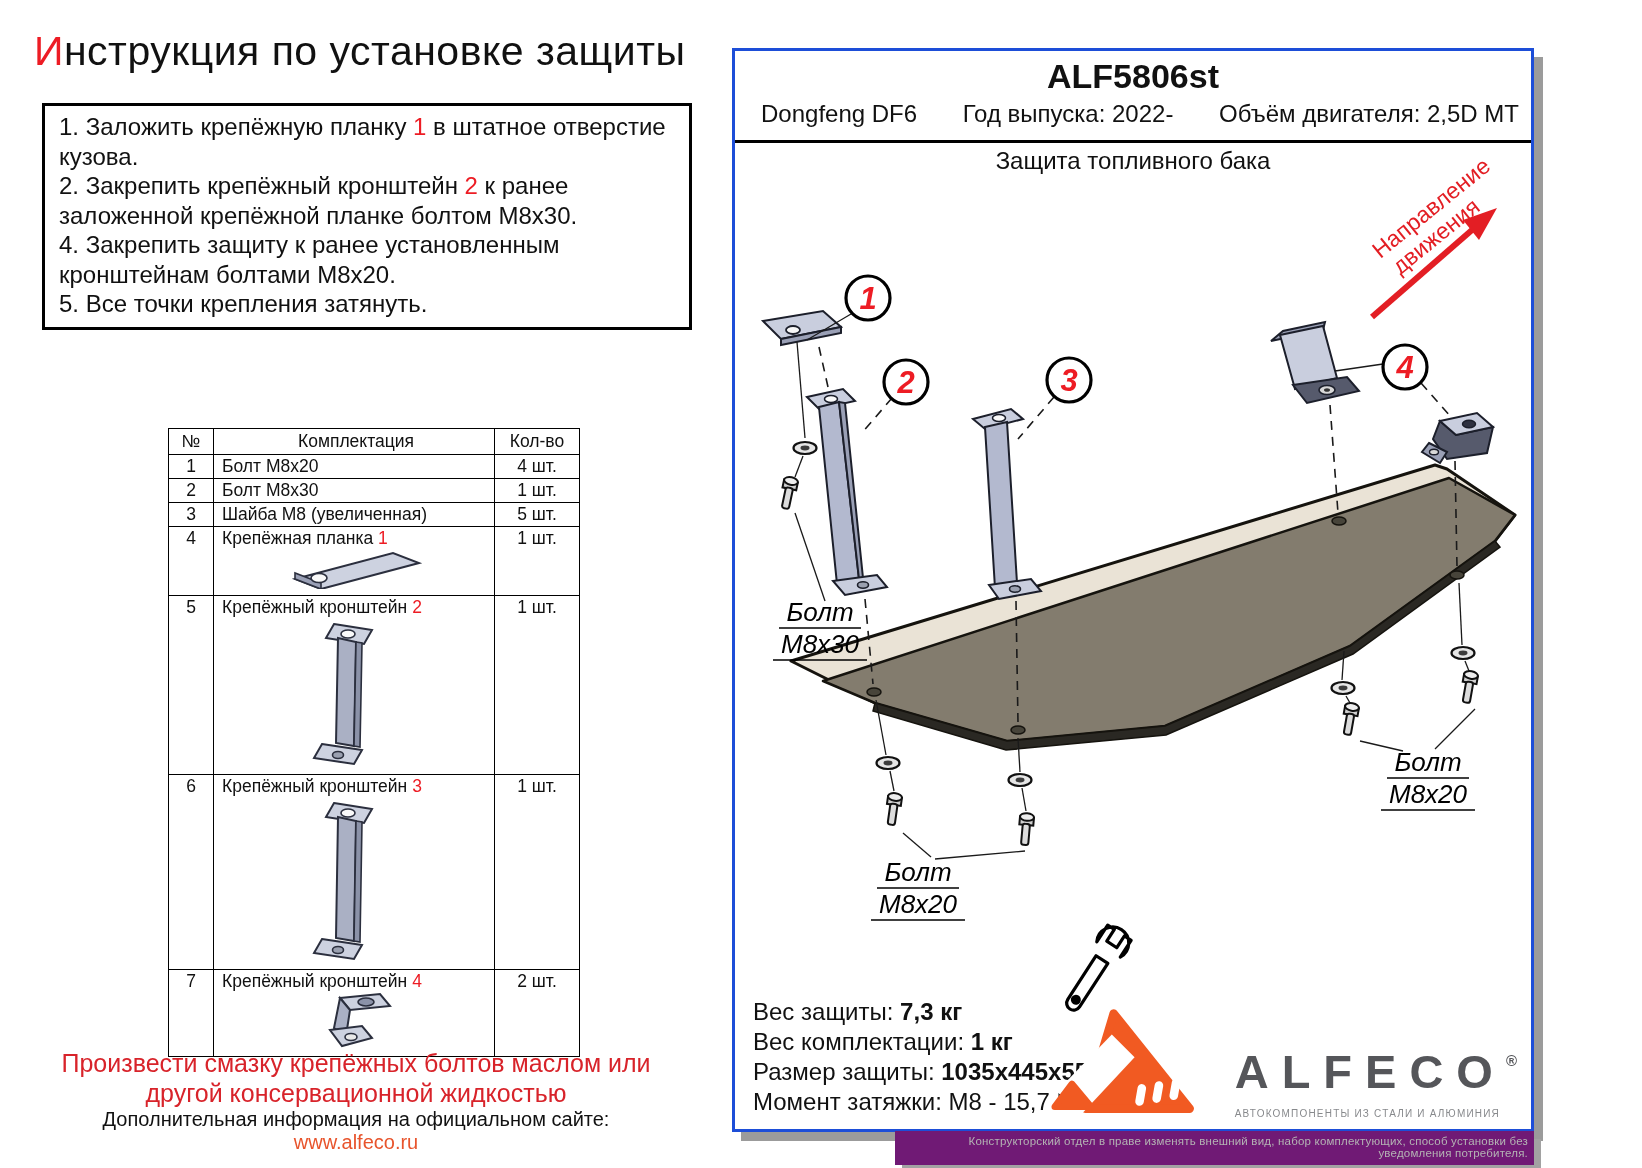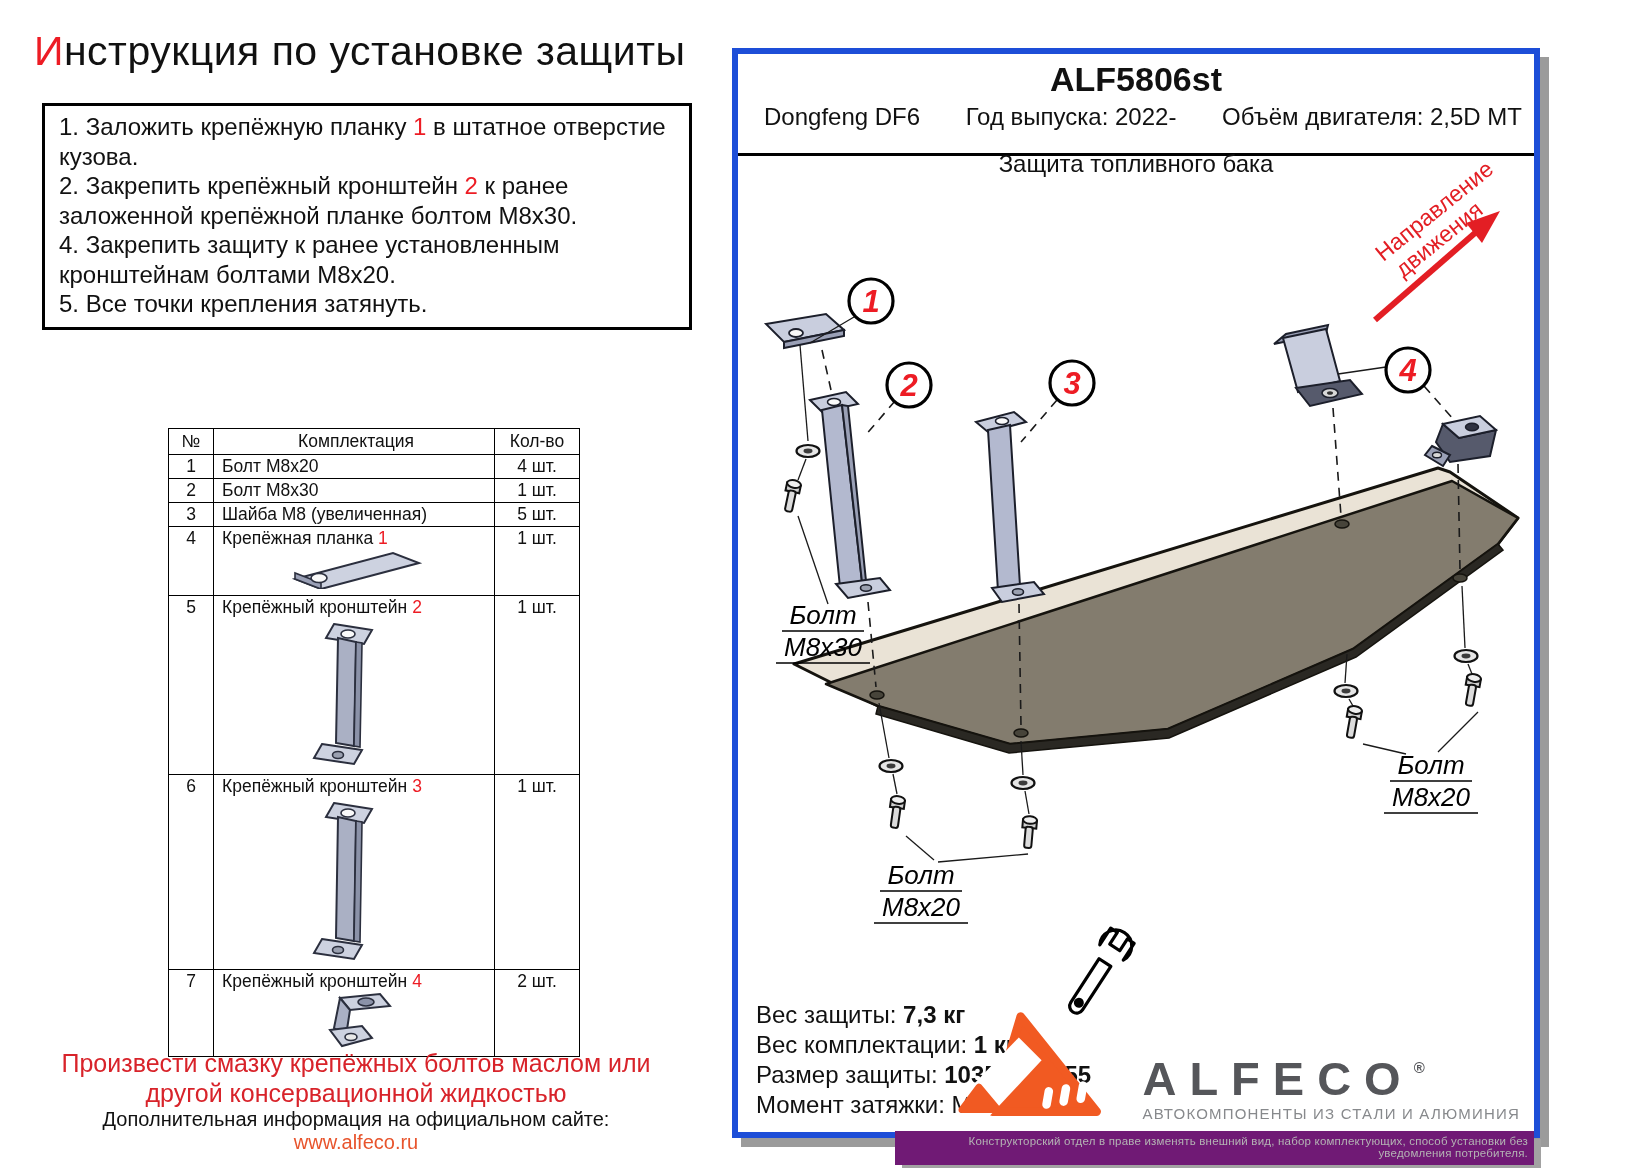--- a/index.html
+++ b/index.html
@@ -16,24 +16,24 @@
   #parts-table th{text-align:center;padding:2px 4px;}
   .col-num{width:36px;text-align:center;}
   .col-name{width:268px;text-align:left;padding-left:8px !important;}
   .col-qty{width:76px;text-align:center;margin-left:43px;}
   .part-img{text-align:center;}
   #red-note{left:40px;top:1048px;width:632px;text-align:center;color:#d8232a;font-size:25px;line-height:30px;}
   #info-line{left:40px;top:1108px;width:632px;text-align:center;font-size:20px;color:#111;}
   #info-line .link{color:#e8542c;}
 
   
-  #panel{left:732px;top:48px;width:796px;height:1078px;border:6px solid #1d4ed8;background:#fff;box-shadow:9px 9px 0 #9b9b9b;}
+  #panel{left:732px;top:48px;width:796px;height:1078px;border:3px solid #1d4ed8;background:#fff;box-shadow:9px 9px 0 #9b9b9b;}
   #panel-header{border-bottom:3px solid #000;}
   #panel-code{margin:6px 0 2px 0;text-align:center;font-size:34px;font-weight:700;}
-  #panel-meta{display:flex;justify-content:space-between;align-items:baseline;padding:2px 12px 22px 26px;font-size:24px;}
+  #panel-meta{display:flex;justify-content:space-between;align-items:baseline;padding:2px 12px 12px 26px;font-size:24px;}
   #panel-subtitle{position:absolute;left:0;top:96px;width:100%;text-align:center;font-size:24px;}
   #diagram{position:absolute;left:0;top:100px;width:796px;height:880px;}
   .thin{stroke:#1a1a1a;stroke-width:1.3;fill:none;}
   .dash{stroke:#1a1a1a;stroke-width:1.6;fill:none;stroke-dasharray:9 7;}
   .callout{fill:#fff;stroke:#000;stroke-width:3.2;}
   .callout-num{font-size:31px;font-weight:700;font-style:italic;fill:#ed1c24;text-anchor:middle;}
   .bolt-label{font-size:26px;font-style:italic;fill:#000;text-anchor:middle;}
   .lbl-underline{stroke:#000;stroke-width:1.6;}
   .steel{fill:#c9cede;stroke:#1c1f2b;stroke-width:2;}
   .steel-dark{fill:#9aa0b6;stroke:#1c1f2b;stroke-width:2;}
@@ -43,21 +43,21 @@
   
   #specs{position:absolute;left:18px;bottom:12px;font-size:24px;line-height:30px;}
   #specs .v{font-weight:700;}
   #specs .vn{font-weight:400;}
 
   
   #logo{position:absolute;right:14px;bottom:10px;display:flex;align-items:flex-end;gap:32px;}
   #logo-textcol{display:flex;flex-direction:column;align-items:flex-start;}
   #logo-word{font-size:47px;font-weight:700;letter-spacing:13px;color:#55565a;line-height:46px;white-space:nowrap;}
   #logo-reg{font-size:15px;vertical-align:22px;letter-spacing:0;color:#55565a;}
-  #logo-tagline{font-size:15px;letter-spacing:1.2px;color:#87898c;margin-top:3px;white-space:nowrap;}
+  #logo-tagline{font-size:10px;letter-spacing:1.2px;color:#87898c;margin-top:13px;white-space:nowrap;}
 
   #fineprint{left:895px;top:1131px;width:633px;background:#701a75;box-shadow:7px 8px 0 #a2a2a2;padding:4px 6px 6px 0;text-align:right;font-size:11.5px;color:#b4b4b4;letter-spacing:0.2px;}
 </style>
 </head>
 <body>
 
 <h1 class="abs" id="page-title">Инструкция по установке защиты</h1>
 
 <div class="abs" id="instructions-box">
     <div><span>1. Заложить крепёжную планку </span><span class="red-num">1</span><span> в штатное отверстие кузова.</span></div>

